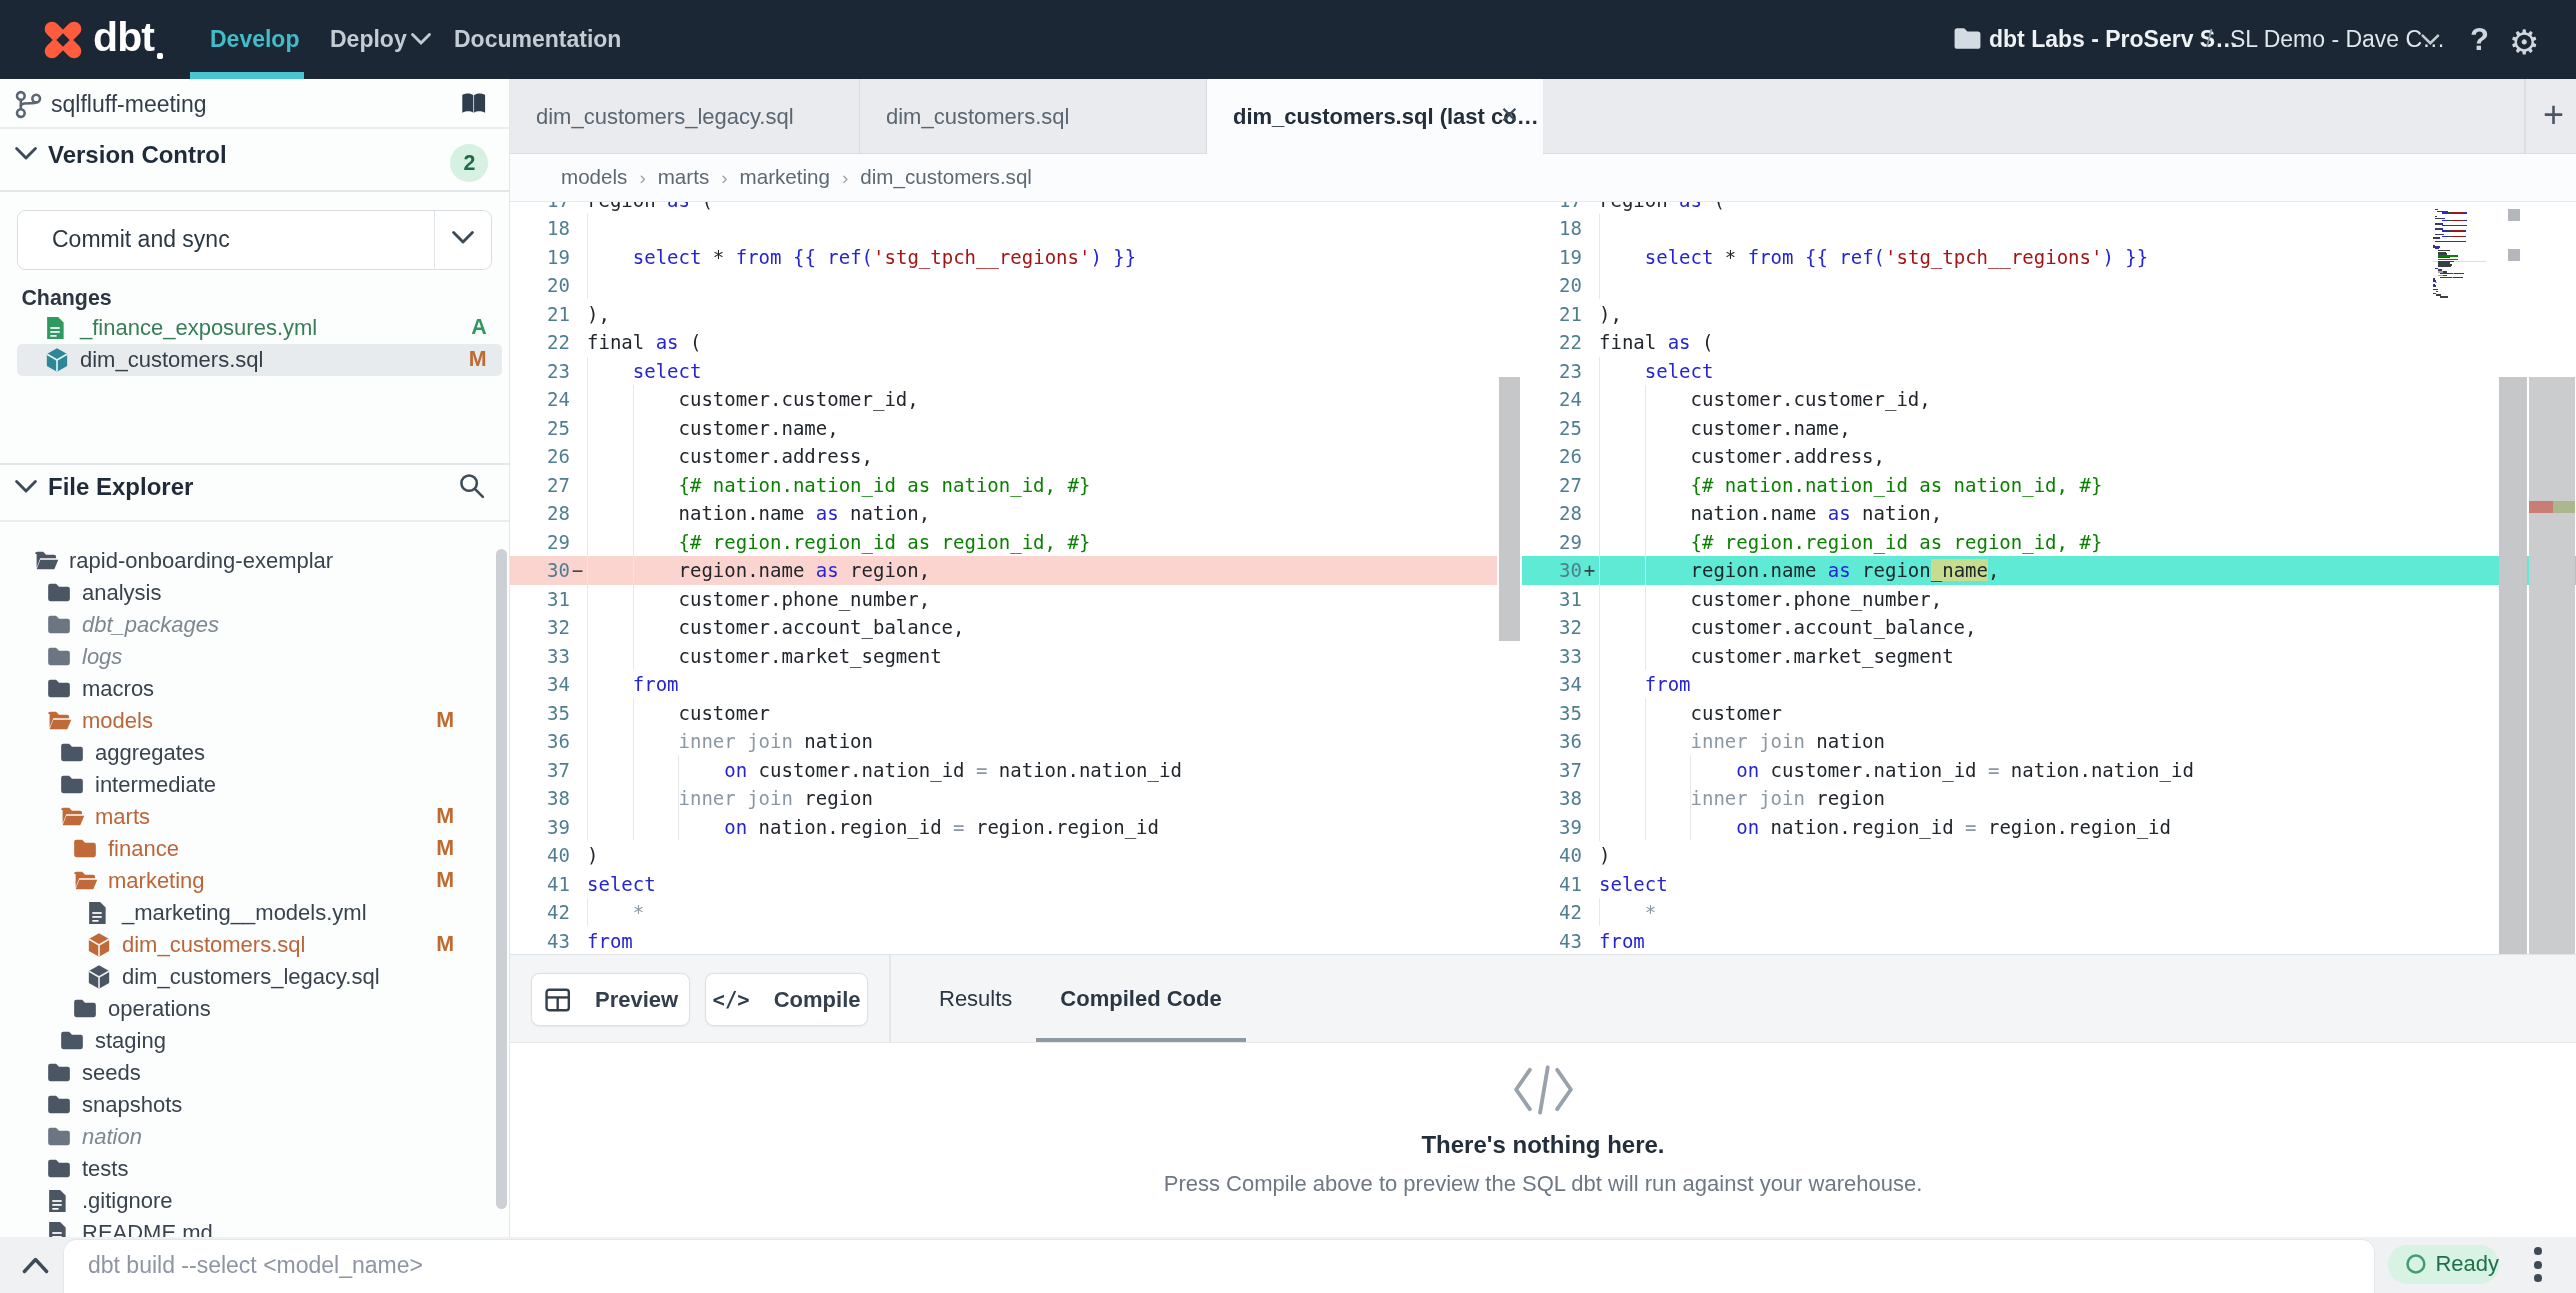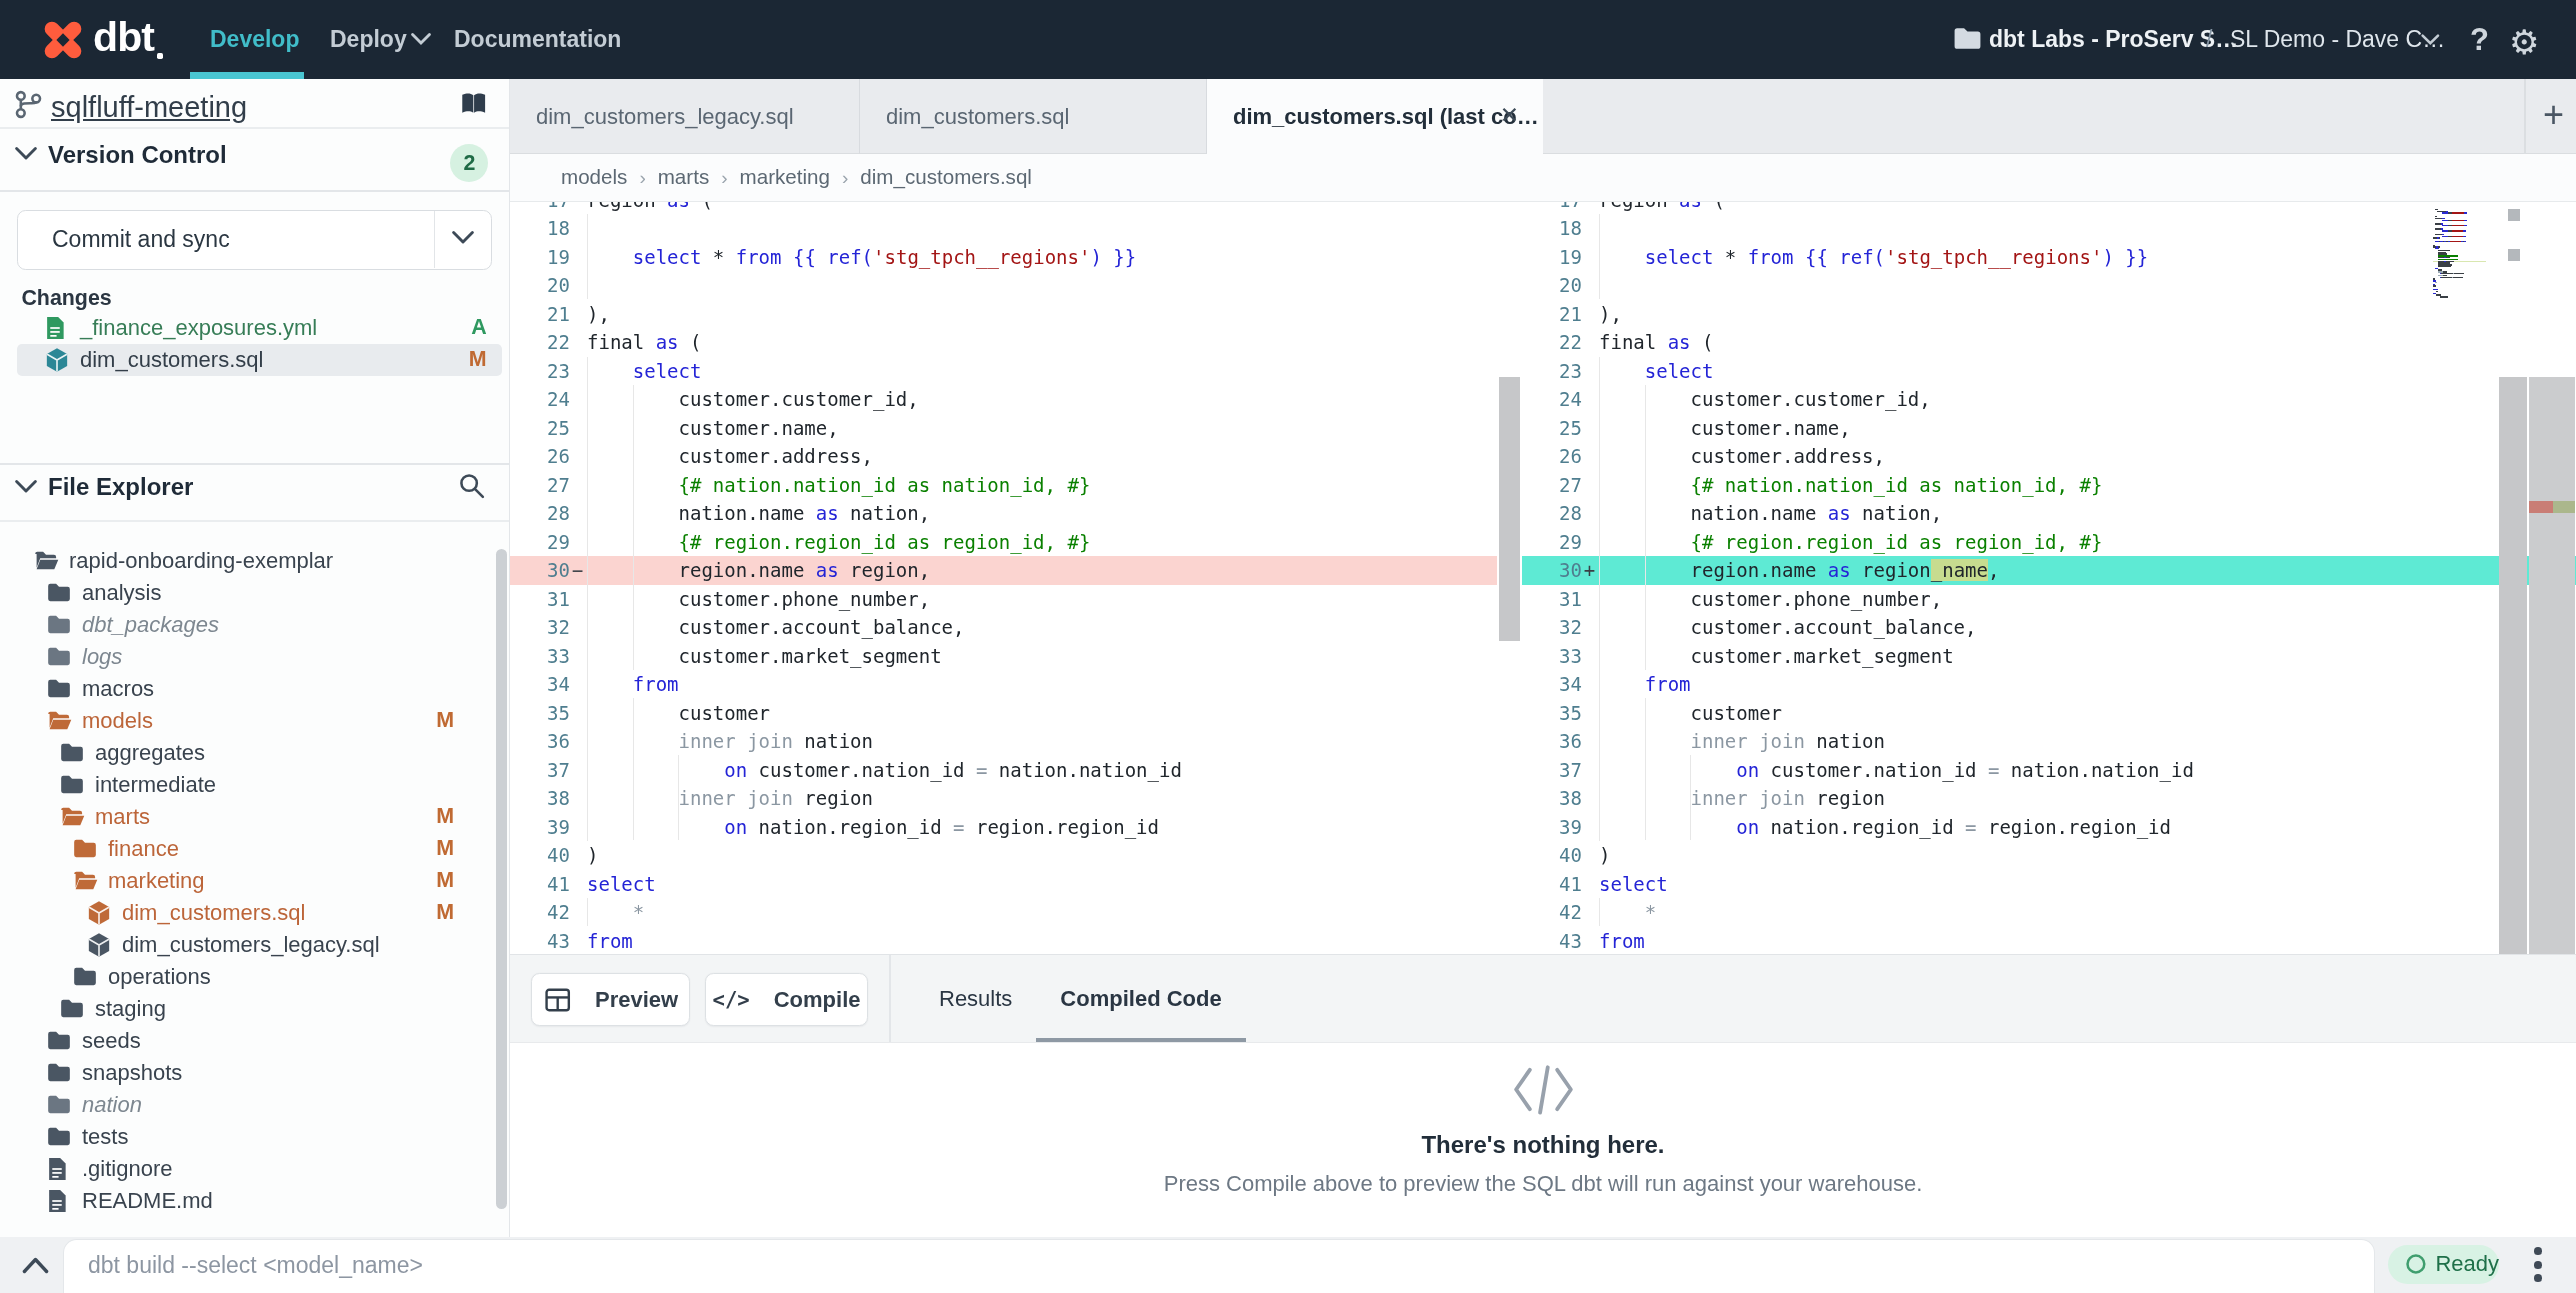--- a/index.html
+++ b/index.html
@@ -17,21 +17,21 @@
   .nav-link.active { color:#41bdc9; }
   .nav-underline { position:absolute; left:190px; top:72px; width:114px; height:6.9px; background:#49c5d1; }
   .nav-right-txt { position:absolute; top:0; height:79px; line-height:79px; font-size:23px; color:#dfe6ec; }
   .bold-w { font-weight:700; color:#eef2f5; }
   .sep-slash { color:#8494a3; }
   .nav-icon { position:absolute; }
 
   
   .sidebar { position:absolute; left:0; top:79px; width:510px; height:1159px; background:#fcfdfd; border-right:1.7px solid #e3e6e9; z-index:10; }
   .sb-divider { position:absolute; left:0; width:509px; height:1.7px; background:#eaedef; }
-  .branch-label { position:absolute; left:51px; top:12px; font-size:29px; color:#323e4a;text-decoration:underline; }
+  .branch-label { position:absolute; left:51px; top:12px; font-size:23px; color:#323e4a; }
   .section-title { font-size:24px; font-weight:700; color:#1f2b38; }
   .badge-circle { position:absolute; right:20.6px; top:12px; width:38px; height:38px; border-radius:50%; background:#d6f1e1; color:#1f6b46; font-size:21.4px; font-weight:600; text-align:center; line-height:38px; }
   .commit-btn { position:absolute; left:17px; top:131px; width:475px; height:60px; background:#fff; border:1.7px solid #d9dde1; border-radius:8.6px; cursor:pointer; }
   .commit-label { position:absolute; left:34px; top:0; height:57px; line-height:57px; font-size:23px; color:#2b3742; }
   .commit-chev { position:absolute; right:0; top:0; width:57px; height:57px; border-left:1.7px solid #e2e5e8; }
   .changes-label { position:absolute; left:21.4px; top:207px; font-size:21.4px; font-weight:700; color:#2b3642; }
   .change-row { position:absolute; left:17px; width:485px; height:32px; border-radius:5.1px; cursor:pointer; }
   .change-row.selected { background:#e8ebee; }
   .change-icon { position:absolute; left:27.4px; top:3.4px; width:26px; height:26px; }
   .change-label { position:absolute; left:63px; top:3.4px; font-size:22px; }
@@ -302,20 +302,31 @@
           <span class="tree-label accent" style="left:108px">finance</span>
           <span class="tree-badge">M</span>
         </div>
         <div class="tree-row">
           <span class="tree-icon" style="left:72px"><svg width="26" height="25" viewBox="0 0 36 32">
               <path d="M3 7a3 3 0 0 1 3-3h8l4 4h11a3 3 0 0 1 3 3v2H10l-5 13V7z" fill="#bf6a38"></path>
               <path d="M10 15h25l-5.5 13H5z" fill="#bf6a38"></path>
             </svg></span>
           <span class="tree-label accent" style="left:108px">marketing</span>
           <span class="tree-badge">M</span>
+        </div>
+        <div class="tree-row">
+          <span class="tree-icon" style="left:86px"><svg width="22" height="26" viewBox="0 0 28 32">
+              <path d="M4 2h14l7 7v21H4z" fill="#4a5663"></path>
+              <g stroke="#fff" stroke-width="2.2">
+                <line x1="8" y1="16" x2="20" y2="16"></line>
+                <line x1="8" y1="21" x2="20" y2="21"></line>
+                <line x1="8" y1="26" x2="16" y2="26"></line>
+              </g>
+            </svg></span>
+          <span class="tree-label" style="left:122px">_marketing__models.yml</span>
         </div>
         <div class="tree-row">
           <span class="tree-icon" style="left:86px"><svg width="26" height="26" viewBox="0 0 32 32">
               <path d="M16 1.5l12.5 7.2v14.6L16 30.5 3.5 23.3V8.7z" fill="#bf6a38"></path>
               <g stroke="#fff" stroke-width="2" opacity=".9">
                 <path d="M16 16v14M16 16L3.8 9M16 16l12.2-7" fill="none"></path>
               </g>
             </svg></span>
           <span class="tree-label accent" style="left:122px">dim_customers.sql</span>
           <span class="tree-badge">M</span>

